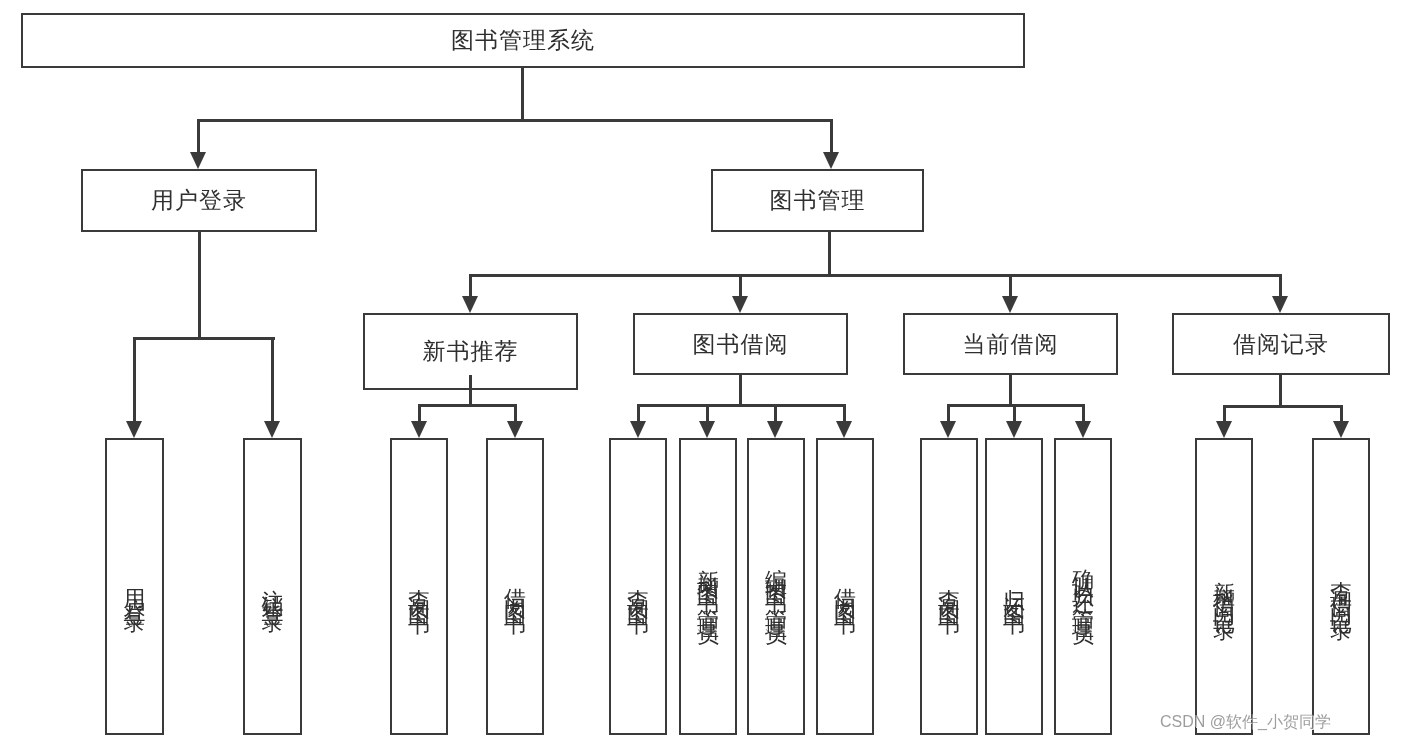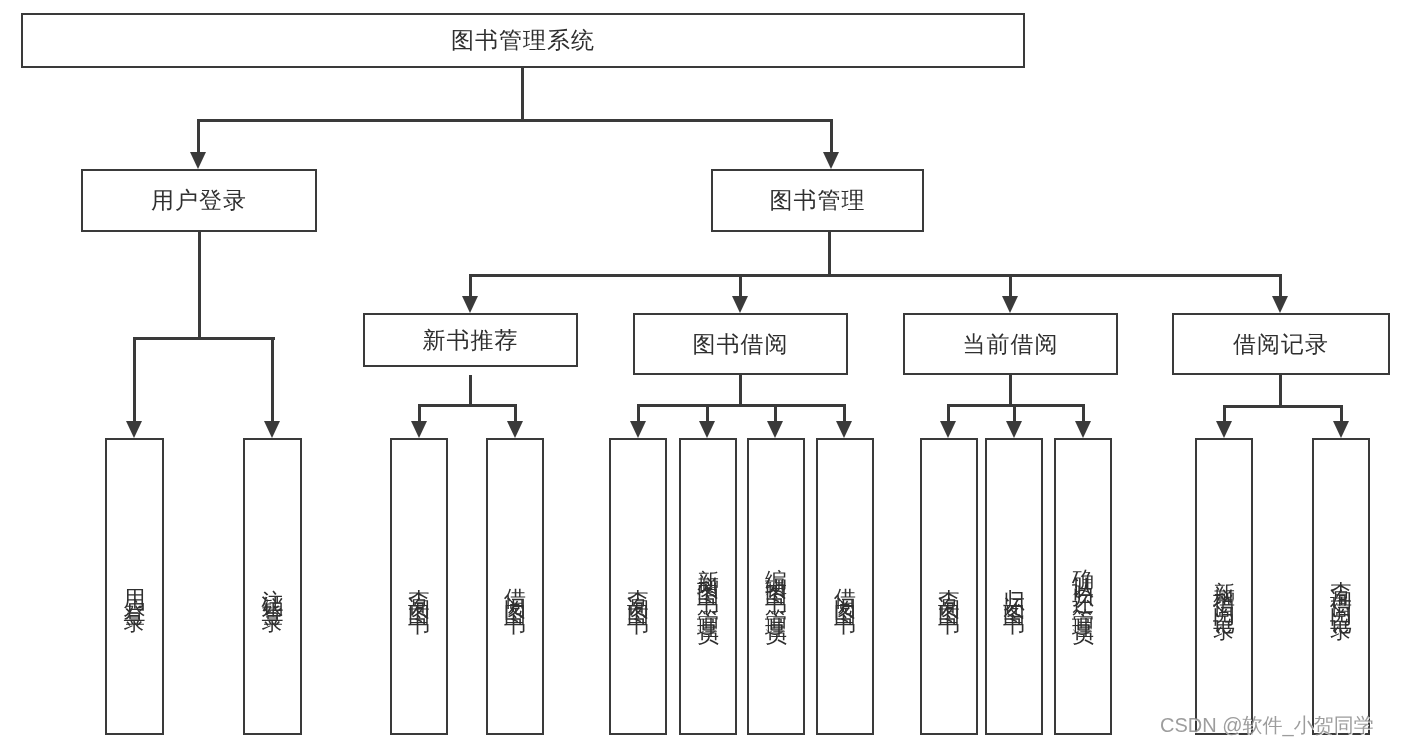--- a/index.html
+++ b/index.html
@@ -40,21 +40,21 @@
   .arrow{
     position:absolute;
     width:0;height:0;
     border-left:8px solid transparent;
     border-right:8px solid transparent;
     border-top:17px solid #3a3a3a;
   }
   .watermark{
     position:absolute;
     left:1160px;top:712px;
-    font-size:20px;
+    font-size:16px;
     color:rgba(140,140,140,0.85);
     text-shadow:1px 1px 0 rgba(255,255,255,0.9);
     white-space:nowrap;
   }
 </style>
 </head>
 <body>
 
 <div class="canvas">
 
@@ -87,21 +87,21 @@
   <div class="hline" style="left:469px;top:274px;width:812px"></div>
   <div class="vline" style="left:469px;top:274px;height:23px"></div>
   <div class="arrow" style="left:462px;top:296px"></div>
   <div class="vline" style="left:739px;top:274px;height:23px"></div>
   <div class="arrow" style="left:732px;top:296px"></div>
   <div class="vline" style="left:1009px;top:274px;height:23px"></div>
   <div class="arrow" style="left:1002px;top:296px"></div>
   <div class="vline" style="left:1279px;top:274px;height:23px"></div>
   <div class="arrow" style="left:1272px;top:296px"></div>
 
-  <div class="box" style="left:363px;top:313px;width:215px;height:54px">
+  <div class="box" style="left:363px;top:313px;width:215px;height:77px">
     <span class="hlabel">新书推荐</span>
   </div>
   <div class="box" style="left:633px;top:313px;width:215px;height:62px">
     <span class="hlabel">图书借阅</span>
   </div>
   <div class="box" style="left:903px;top:313px;width:215px;height:62px">
     <span class="hlabel">当前借阅</span>
   </div>
   <div class="box" style="left:1172px;top:313px;width:218px;height:62px">
     <span class="hlabel">借阅记录</span>

